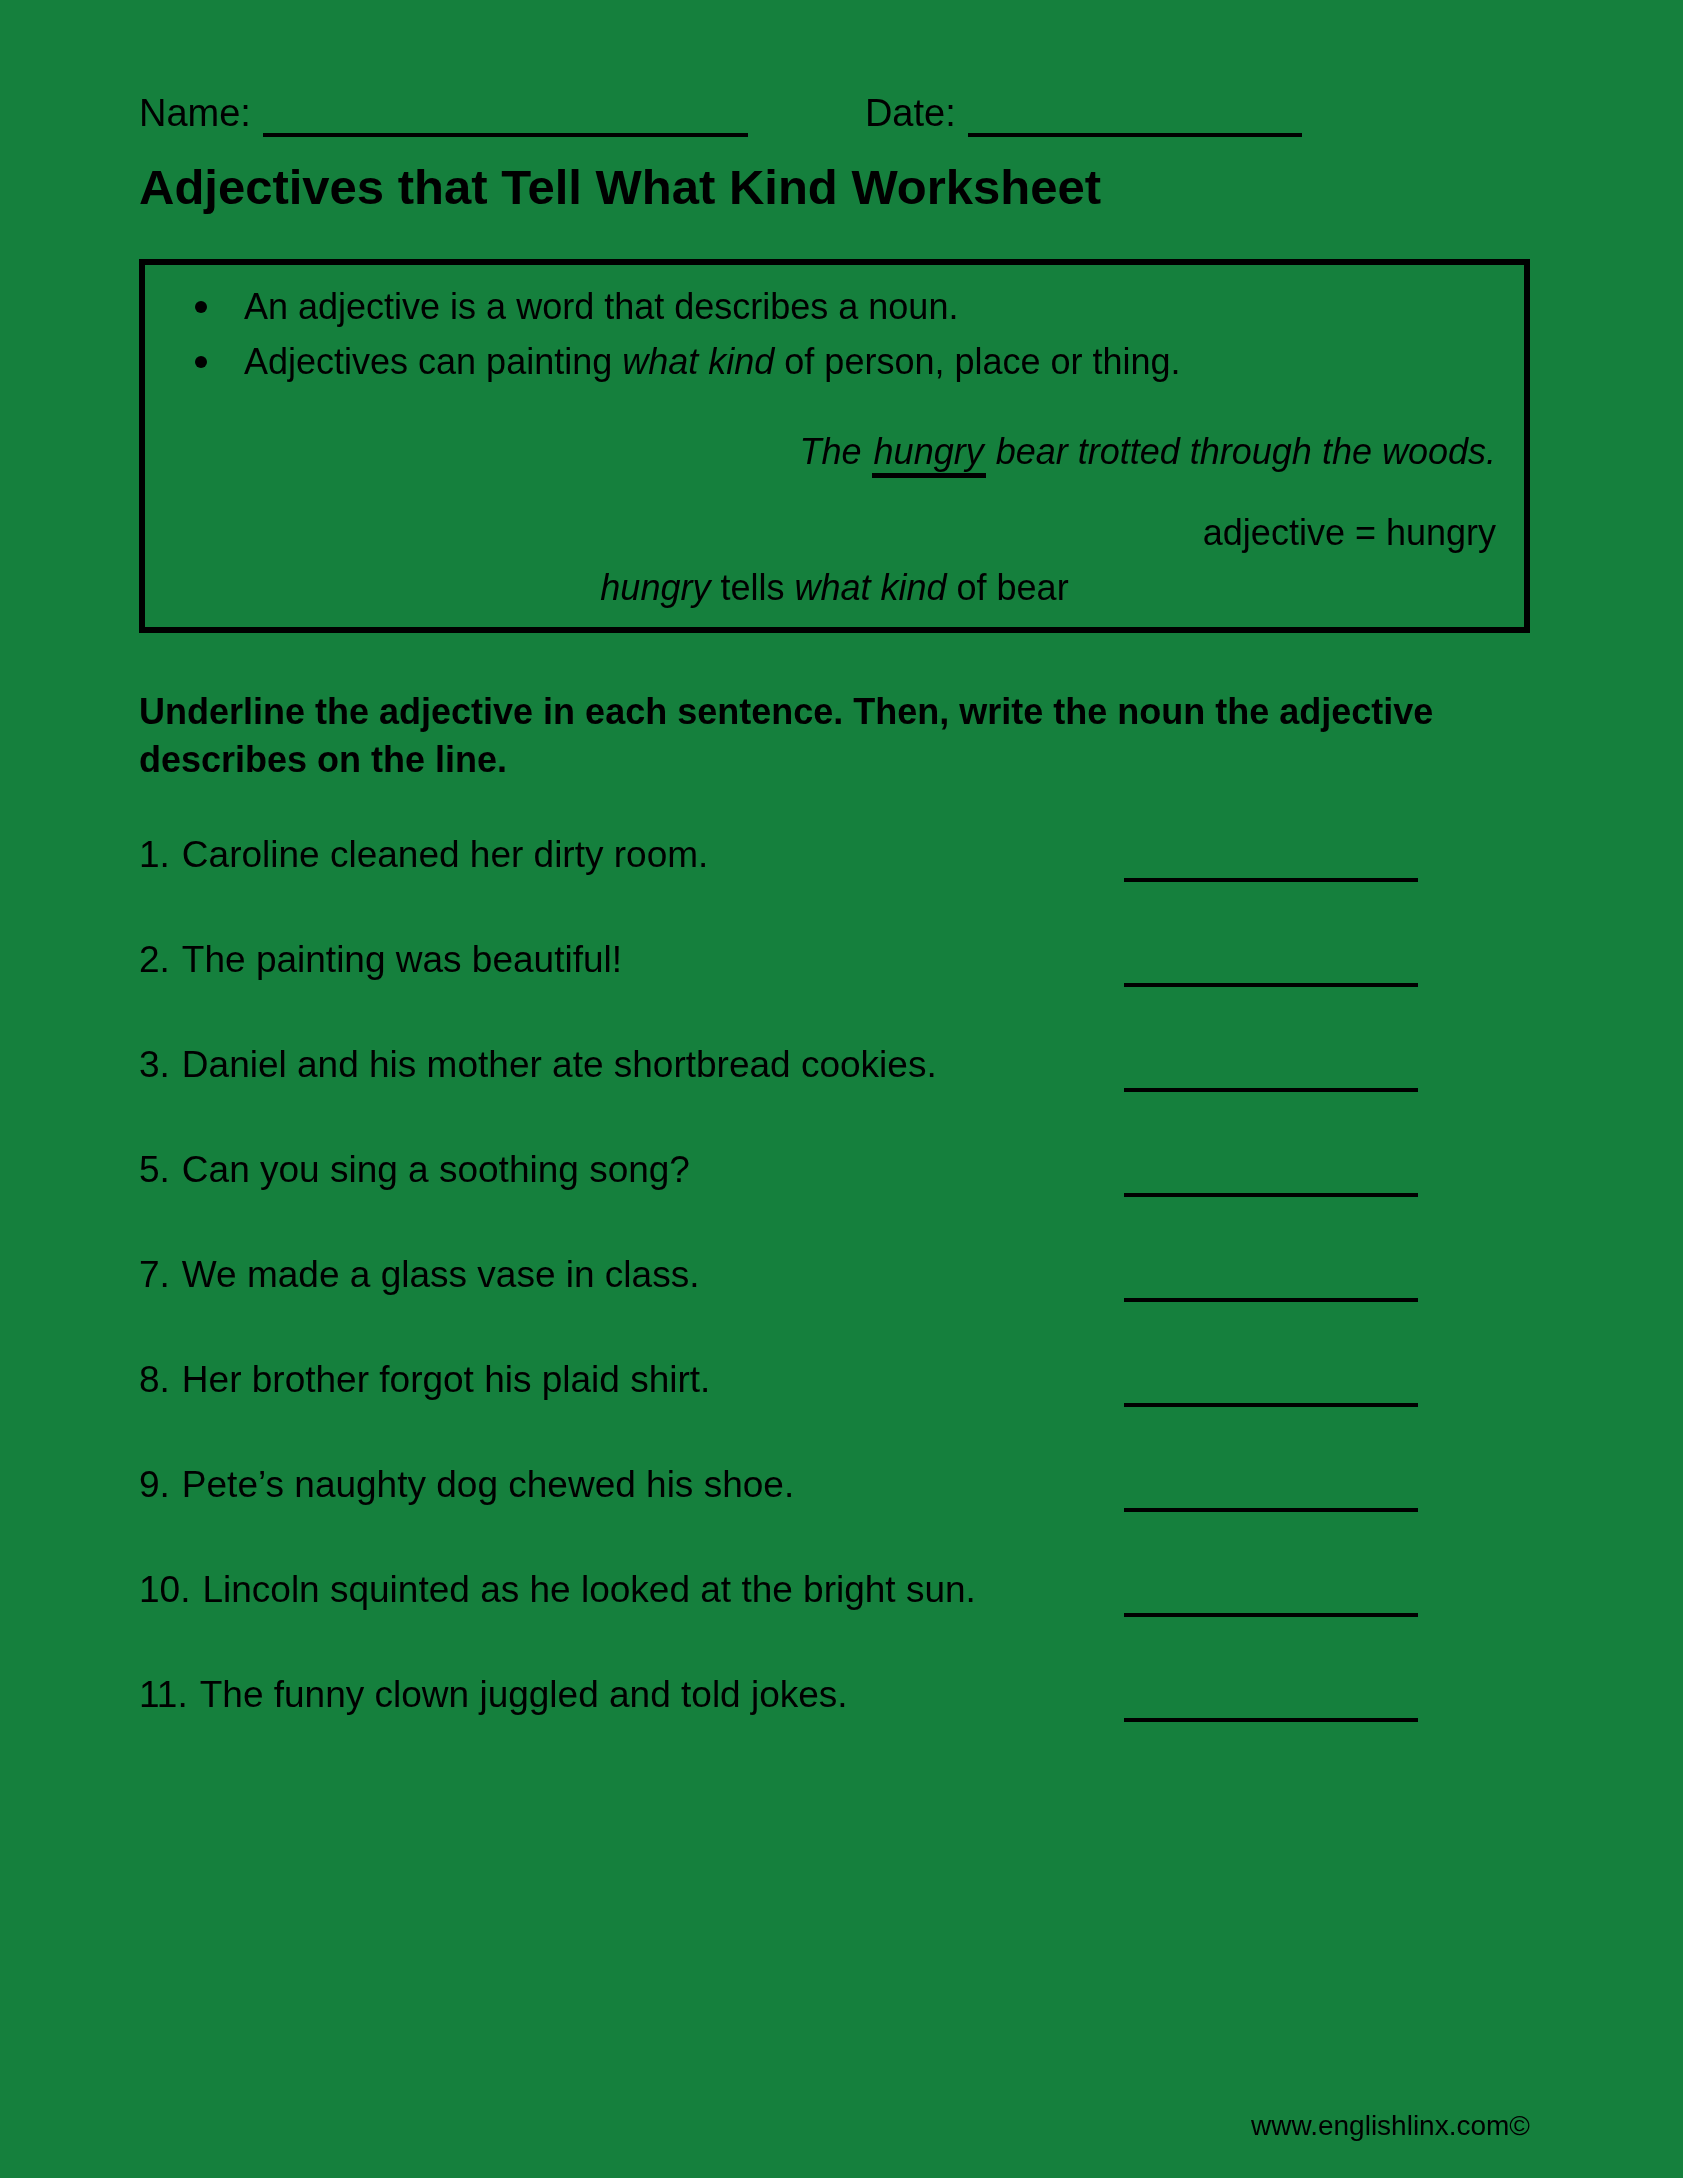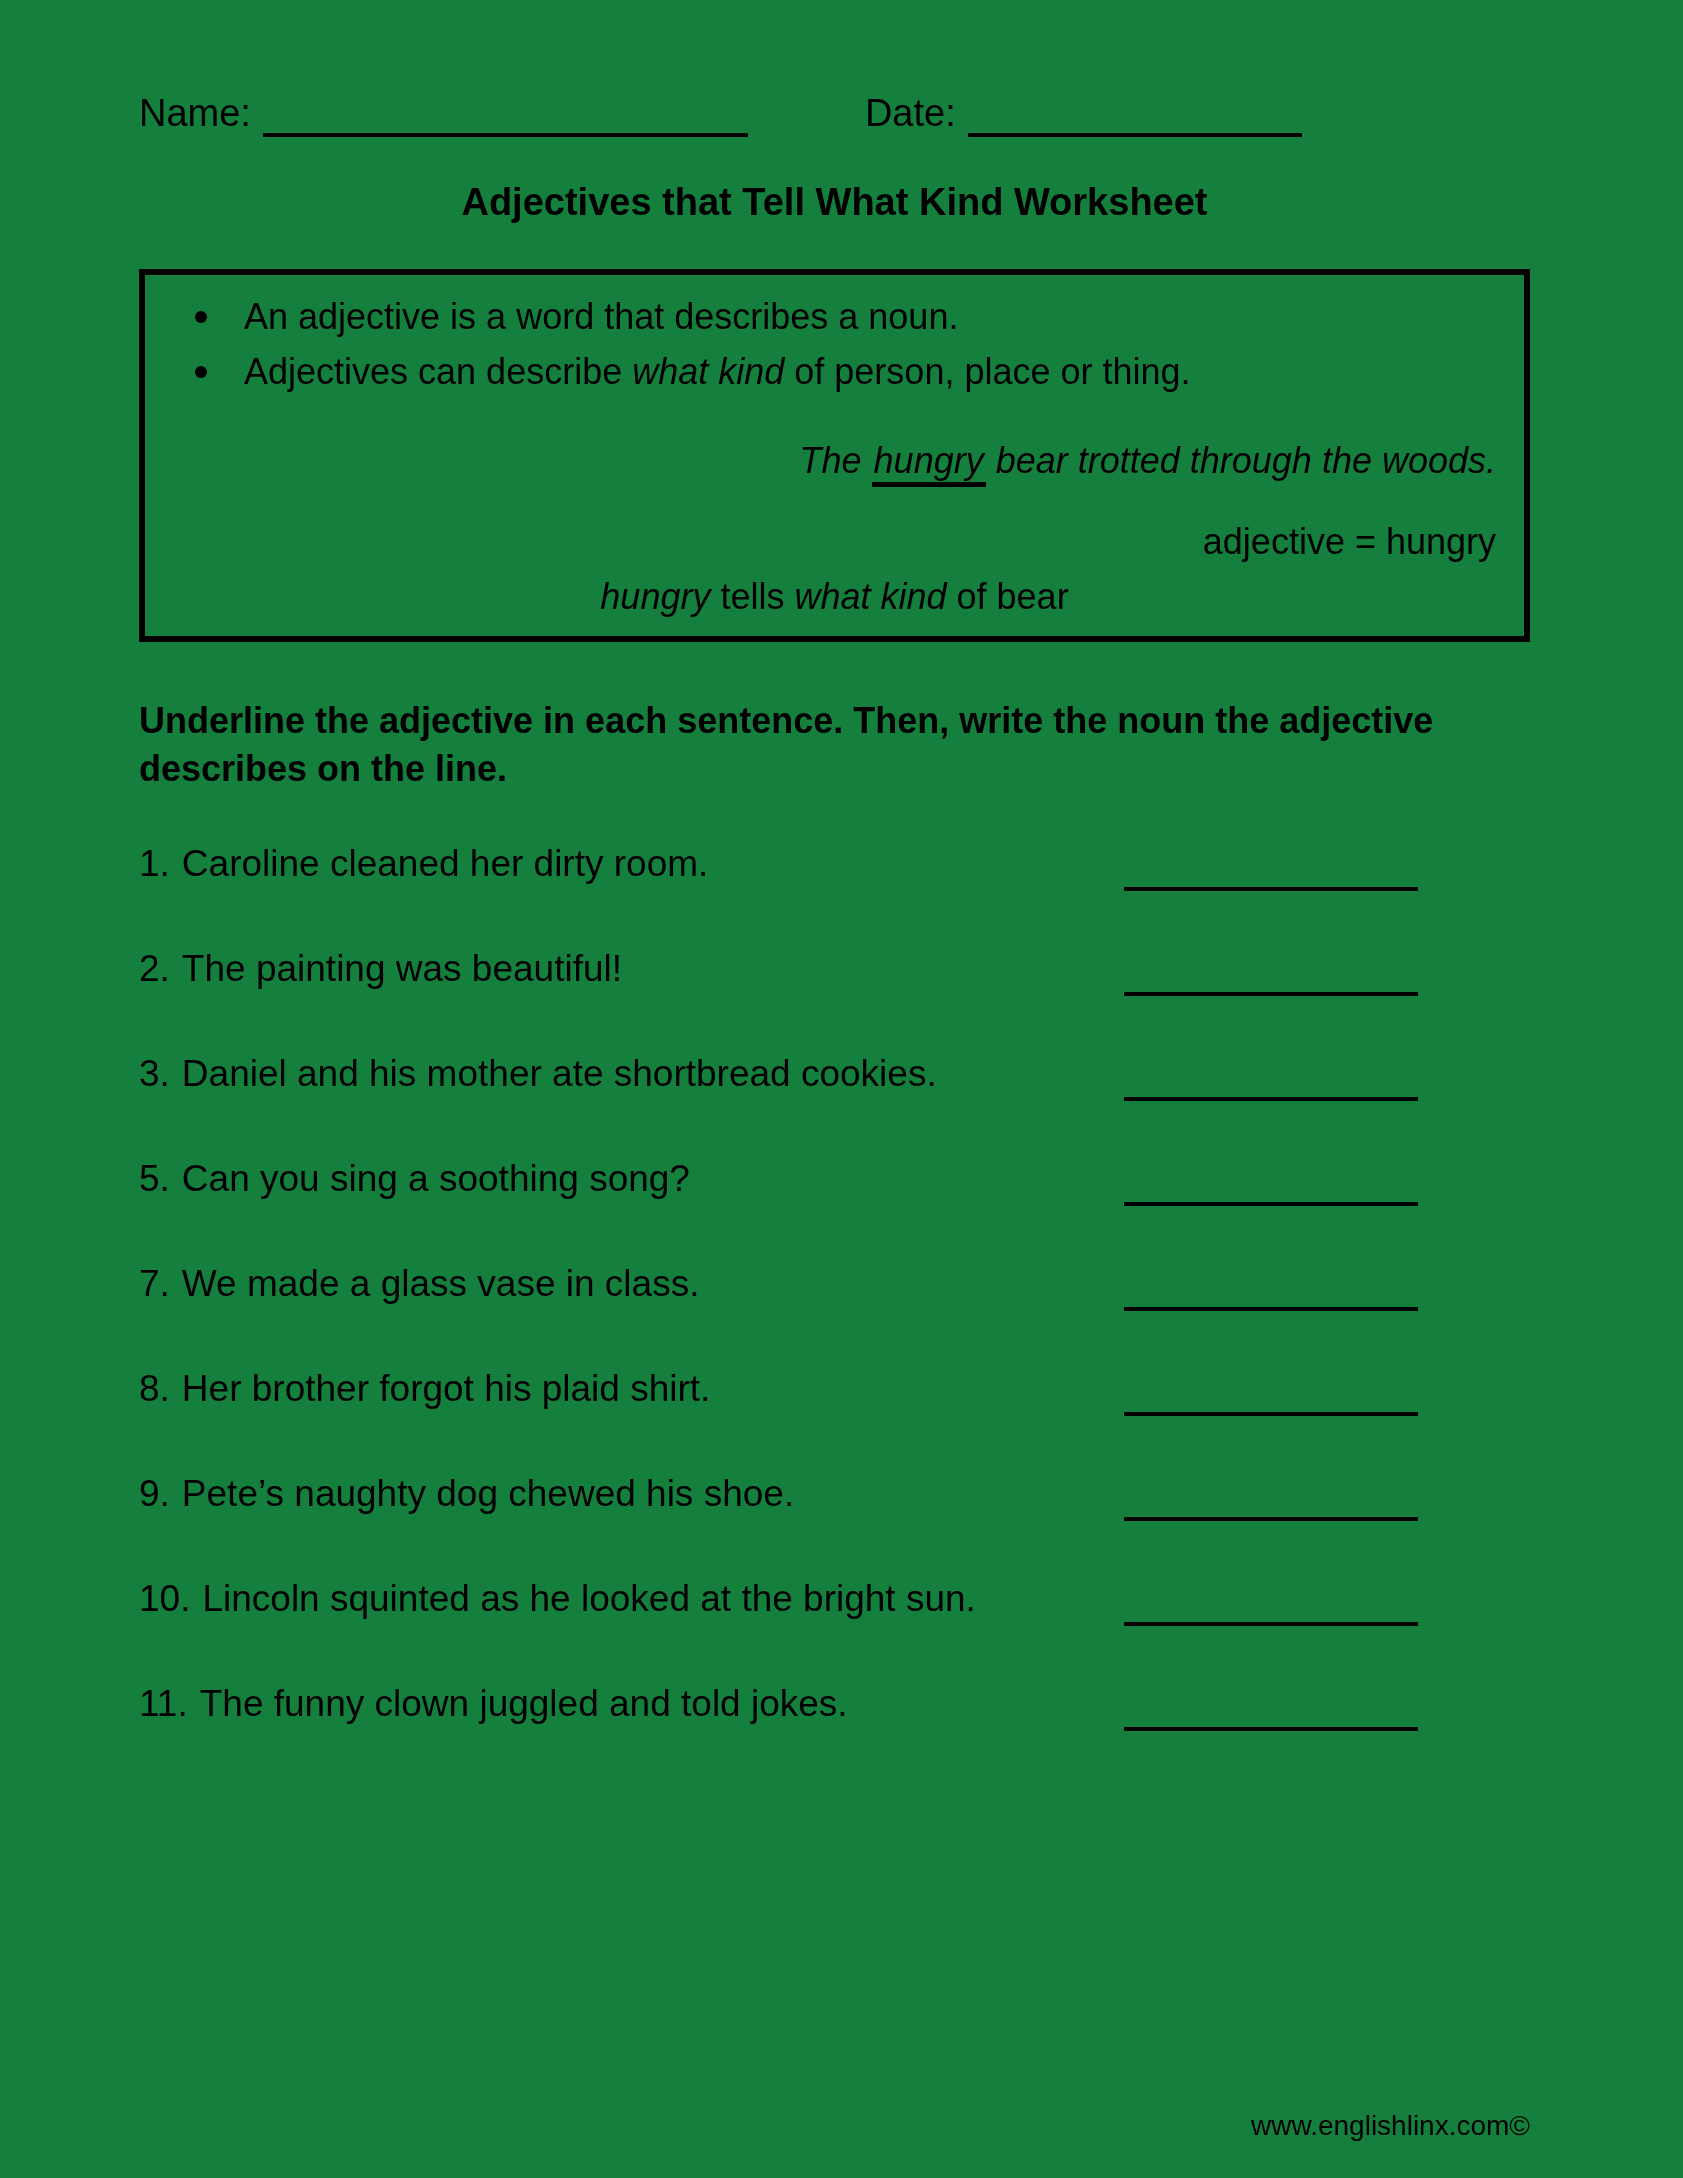--- a/index.html
+++ b/index.html
@@ -32,23 +32,22 @@
     border-bottom: 4px solid #000;
     height: 44px;
     flex: none;
   }
   .name-line { width: 485px; margin-left: 12px; }
   .date-gap  { width: 117px; flex: none; }
   .date-line { width: 334px; margin-left: 12px; }
 
   
   .title {
-    margin-top: 44px;
-    text-align: center;
-    font-size: 38px;
+    margin-top: 22px;
+    font-size: 49px;
     font-weight: bold;
     line-height: 1.15;
   }
 
   
   .info-box {
     margin-top: 44px;
     border: 6px solid #000;
     padding: 16px 28px 14px 28px;
     font-size: 36px;
@@ -138,21 +137,21 @@
 
   <div class="title">Adjectives that Tell What Kind Worksheet</div>
 
   <div class="info-box">
     <div class="bullet-item">
       <span class="bullet-dot"></span>
       <span>An adjective is a word that describes a noun.</span>
     </div>
     <div class="bullet-item">
       <span class="bullet-dot"></span>
-      <span><span>Adjectives can describe </span><em>what kind</em><span> of person, place or thing.</span></span>
+      <span><span>Adjectives can painting </span><em>what kind</em><span> of person, place or thing.</span></span>
     </div>
     <div class="example-line"><span>The </span><span class="underlined">hungry</span><span> bear trotted through the woods.</span></div>
     <div class="adjective-line">adjective = hungry</div>
     <div class="explain-line"><em>hungry</em><span> tells </span><em>what kind</em><span> of bear</span></div>
   </div>
 
   <div class="instructions">Underline the adjective in each sentence. Then, write the noun the adjective describes on the line.</div>
 
   <div class="questions">
       <div class="q-row"><span class="q-num">1.</span><span>Caroline cleaned her dirty room.</span><div class="answer-line"></div></div>

